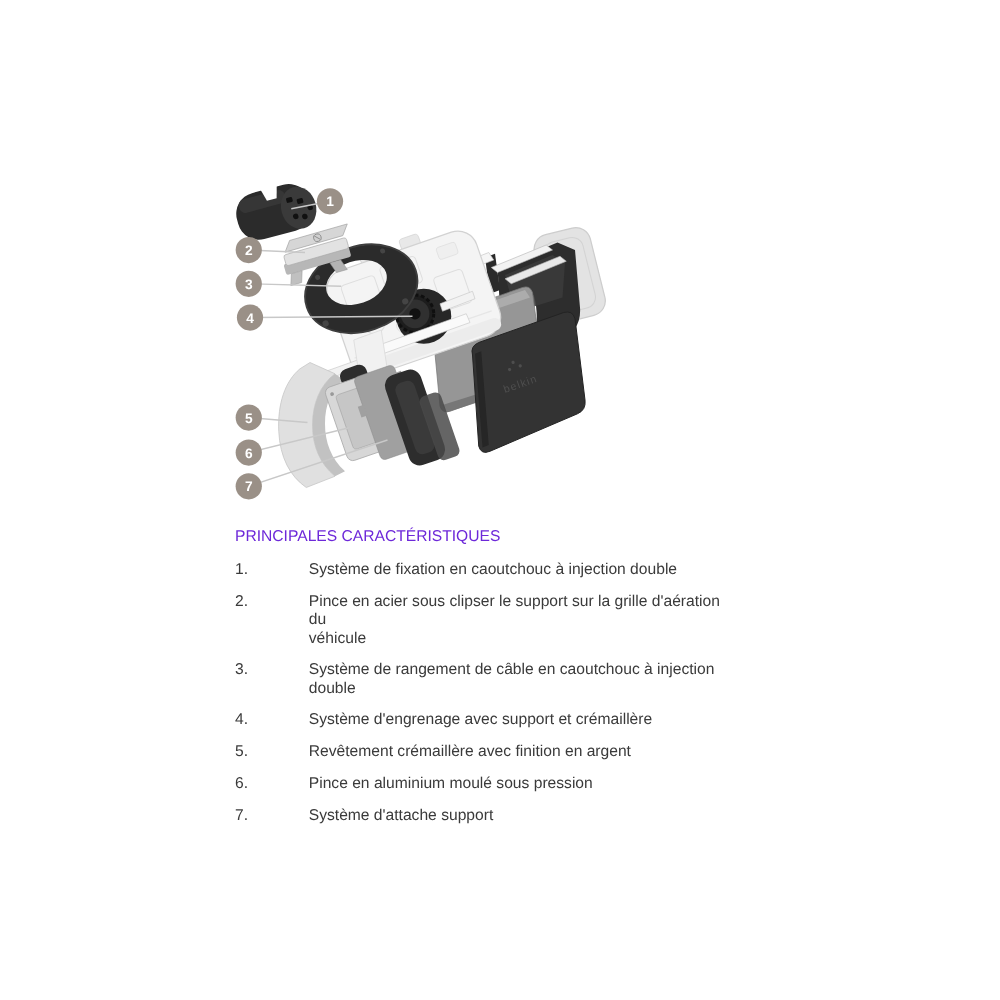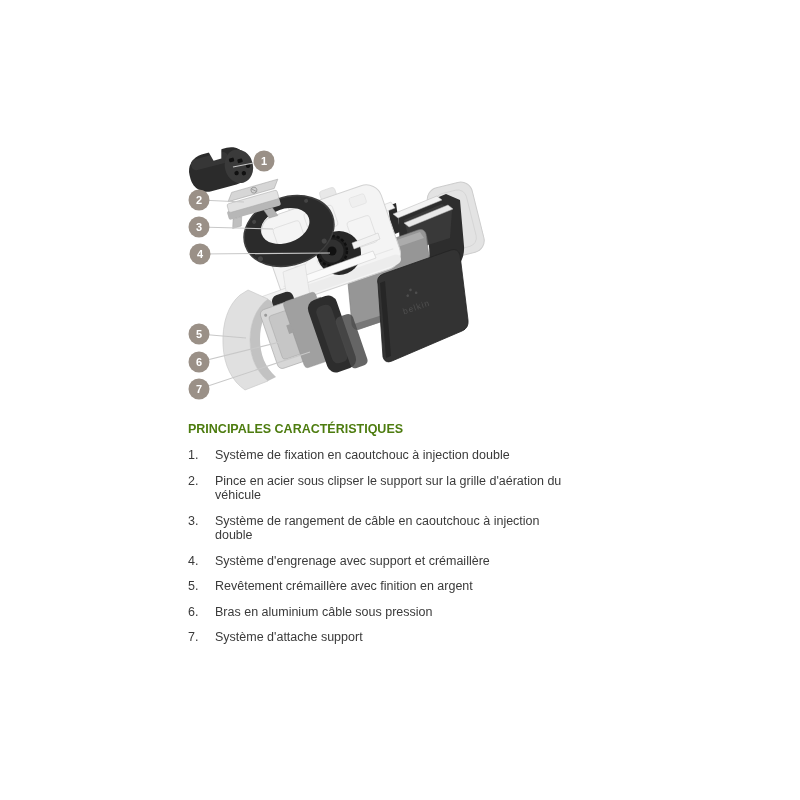--- a/index.html
+++ b/index.html
@@ -1,25 +1,25 @@
 <!DOCTYPE html>
 <html><head>
 <meta charset="utf-8">
 <style>
   html,body{margin:0;padding:0;background:#ffffff;}
   .canvas{position:relative;width:800px;height:800px;background:#ffffff;overflow:hidden;
           font-family:"Liberation Sans",sans-serif;}
   .diagram-svg{position:absolute;left:0;top:0;}
   .features{position:absolute;left:188px;top:422px;width:396px;}
-  .features h2{margin:0 0 12px 0;font-size:12.5px;line-height:14px;font-weight:bold;
-               color:#4d7c0f;letter-spacing:0;}
+  .features h2{margin:0 0 12px 0;font-size:12.5px;line-height:14px;font-weight:normal;
+               color:#6d28d9;letter-spacing:0;}
   .features ol{list-style:none;margin:0;padding:0;font-size:12.5px;line-height:14.5px;color:#3a3a3a;}
   .features li{position:relative;padding-left:27px;margin-bottom:11px;}
   .features .num{position:absolute;left:0;top:0;}
-  .features .txt{display:block;white-space:pre-line;}
+  .features .txt{display:block;white-space:pre-line;margin-left:32px;}
   .callout-num{font-family:"Liberation Sans",sans-serif;font-weight:bold;font-size:11px;}
 </style>
 </head>
 <body>
 
 <div class="canvas">
 
   <svg class="diagram-svg" width="800" height="800" viewBox="0 0 800 800">
 
     <g transform="translate(456,221) rotate(-14)">
@@ -186,21 +186,21 @@
         <li>
           <span class="num">4.</span>
           <span class="txt">Système d'engrenage avec support et crémaillère</span>
         </li>
         <li>
           <span class="num">5.</span>
           <span class="txt">Revêtement crémaillère avec finition en argent</span>
         </li>
         <li>
           <span class="num">6.</span>
-          <span class="txt">Bras en aluminium câble sous pression</span>
+          <span class="txt">Pince en aluminium moulé sous pression</span>
         </li>
         <li>
           <span class="num">7.</span>
           <span class="txt">Système d'attache support</span>
         </li>
       </ol>
   </div>
 
 </div>
 

